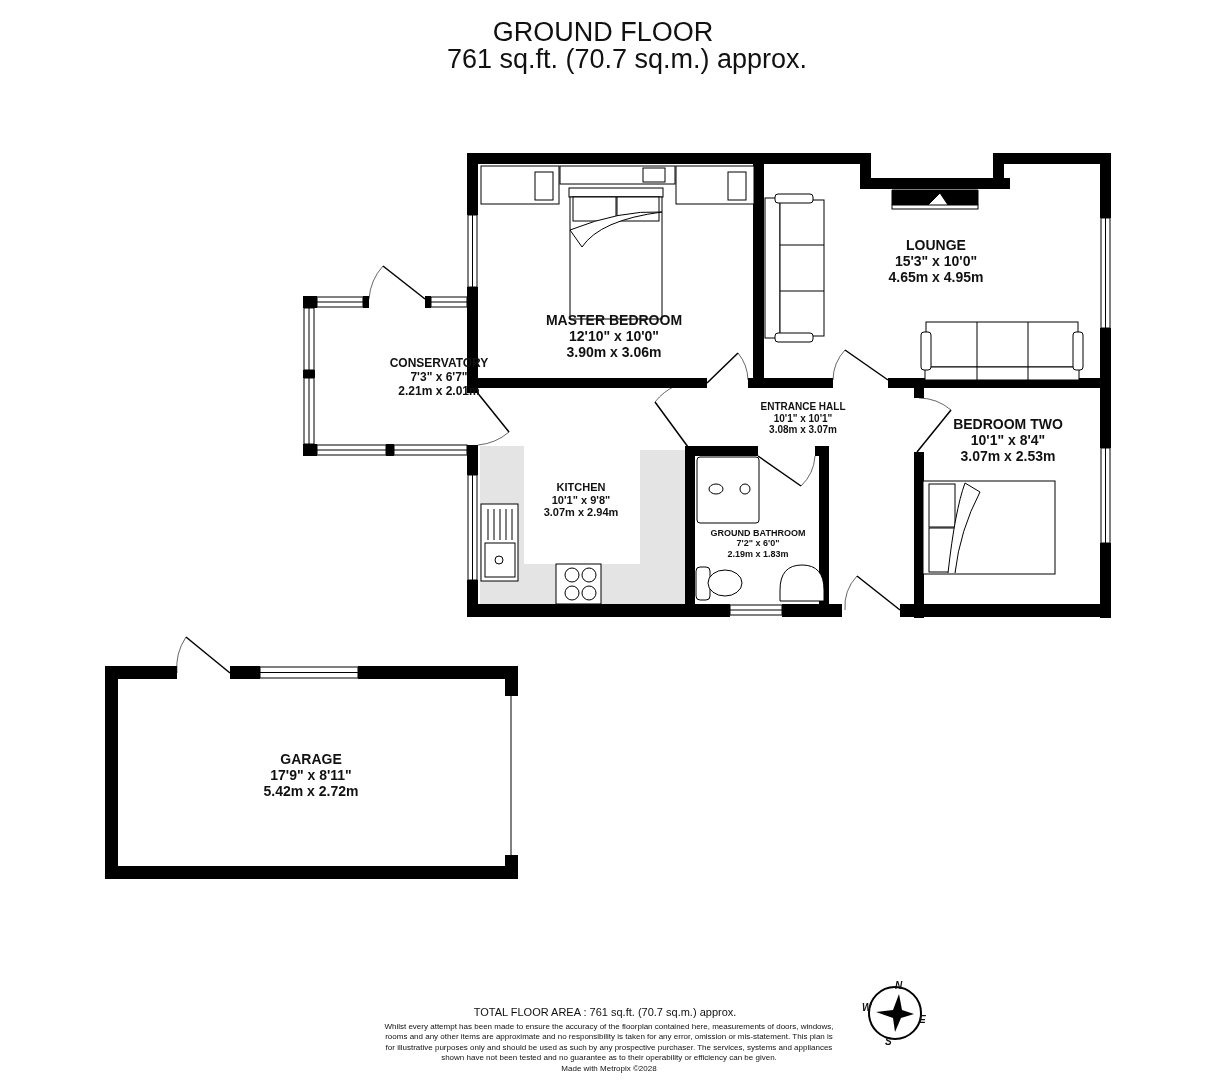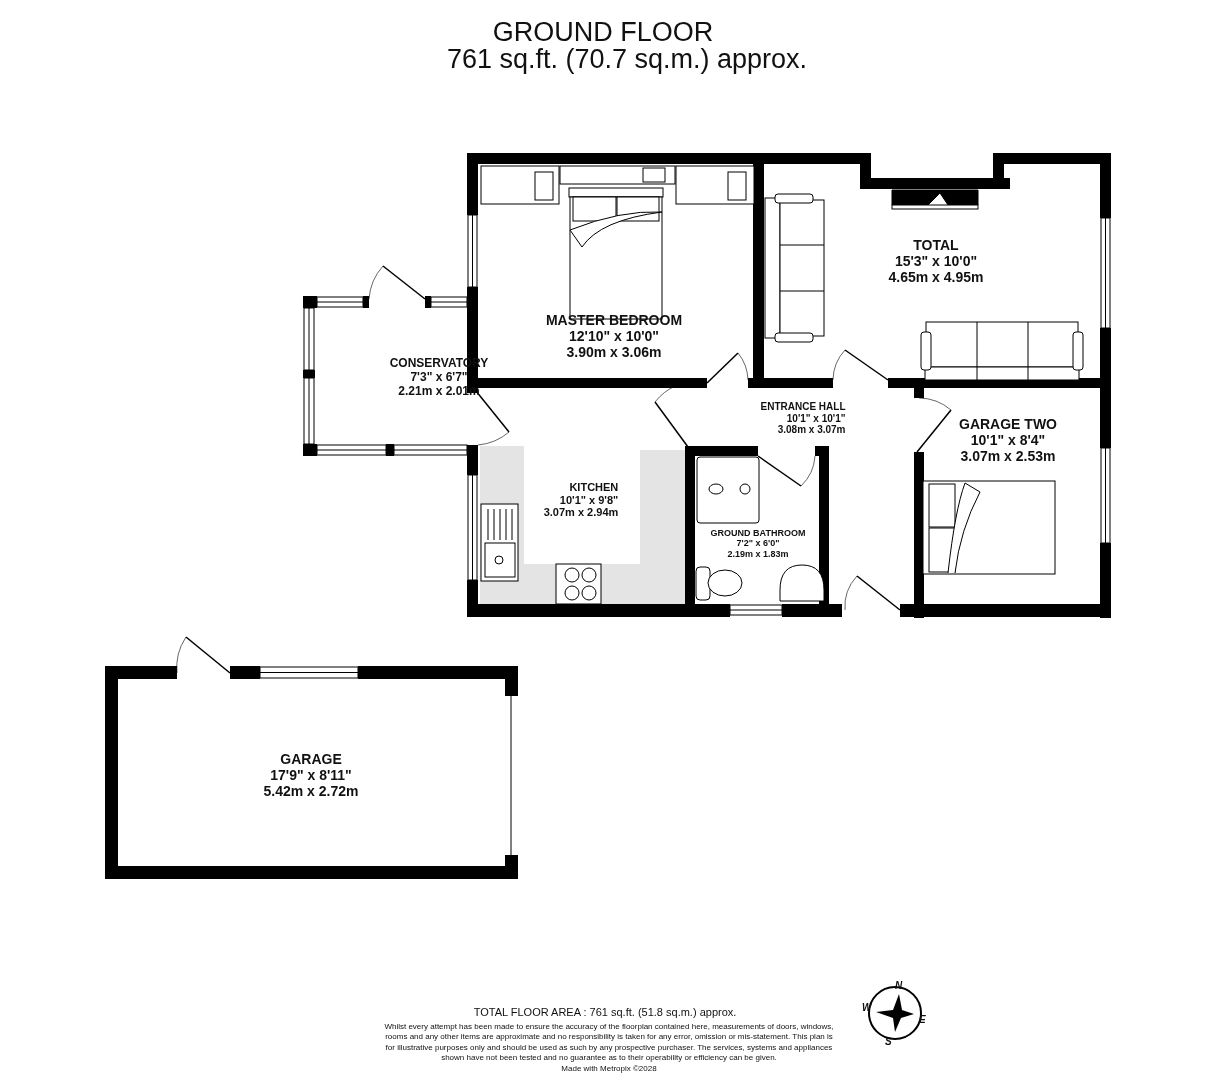--- a/index.html
+++ b/index.html
@@ -5,21 +5,21 @@
   html, body { margin:0; padding:0; background:#ffffff; }
   body { width:1214px; height:1080px; position:relative; overflow:hidden; font-family:"Liberation Sans", sans-serif; color:#111; }
   .title { position:absolute; left:0; width:1214px; text-align:center; font-size:27px; line-height:30px; color:#111; }
   .t1 { top:17px; left:-4px; }
   .t2 { top:44px; left:20px; }
   svg#plan { position:absolute; left:0; top:0; }
   .room-label { position:absolute; text-align:center; font-weight:bold; color:#111; line-height:1.15; transform:translateX(-50%); white-space:nowrap; }
   .room-label span { display:block; }
   .lg { font-size:14px; }
   .md { font-size:12px; }
-  .sm { font-size:10px;text-align:right; }
+  .sm { font-size:10px; }
   .footer { position:absolute; left:380px; width:450px; text-align:center; color:#111; }
   .f-total { top:1006px; font-size:11px; }
   .f-disc { top:1022px; font-size:8px; line-height:10.4px; padding:0 4px; }
   .compass-letter { position:absolute; font-size:10px; font-weight:bold; font-style:italic; color:#111; }
 </style>
 </head>
 <body>
 
 <div class="title t1">GROUND FLOOR</div>
 <div class="title t2">761 sq.ft. (70.7 sq.m.) approx.</div>
@@ -207,36 +207,36 @@
     <path d="M899,994 L902,1010 L914,1014 L901,1018 L895,1032 L893,1018 L876,1012 L893,1010 Z" fill="#000"></path>
   </g>
 </svg>
 
 <div class="room-label lg" style="left:614px; top:312px;">
   <span>MASTER BEDROOM</span>
   <span>12'10"  x 10'0"</span>
   <span>3.90m  x 3.06m</span>
 </div>
 <div class="room-label lg" style="left:936px; top:237px;">
-  <span>TOTAL</span>
+  <span>LOUNGE</span>
   <span>15'3"  x 10'0"</span>
   <span>4.65m  x 4.95m</span>
 </div>
 <div class="room-label md" style="left:391px; top:357px;margin-left:48px;">
   <span>CONSERVATORY</span>
   <span>7'3"  x 6'7"</span>
   <span>2.21m  x 2.01m</span>
 </div>
 <div class="room-label sm" style="left:803px; top:401px;">
   <span>ENTRANCE HALL</span>
   <span>10'1"  x 10'1"</span>
   <span>3.08m  x 3.07m</span>
 </div>
 <div class="room-label lg" style="left:1008px; top:416px;">
-  <span>GARAGE TWO</span>
+  <span>BEDROOM TWO</span>
   <span>10'1"  x 8'4"</span>
   <span>3.07m  x 2.53m</span>
 </div>
 <div class="room-label sm" style="left:581px; top:481px; font-size:11px;">
   <span>KITCHEN</span>
   <span>10'1"  x 9'8"</span>
   <span>3.07m  x 2.94m</span>
 </div>
 <div class="room-label" style="left:758px; top:528px; font-size:9px;">
   <span>GROUND BATHROOM</span>
@@ -247,17 +247,17 @@
   <span>GARAGE</span>
   <span>17'9"  x 8'11"</span>
   <span>5.42m  x 2.72m</span>
 </div>
 
 <div class="compass-letter" style="left:895px; top:980px;">N</div>
 <div class="compass-letter" style="left:919px; top:1014px;">E</div>
 <div class="compass-letter" style="left:885px; top:1036px;">S</div>
 <div class="compass-letter" style="left:862px; top:1002px;">W</div>
 
-<div class="footer f-total">TOTAL FLOOR AREA : 761 sq.ft. (51.8 sq.m.) approx.</div>
+<div class="footer f-total">TOTAL FLOOR AREA : 761 sq.ft. (70.7 sq.m.) approx.</div>
 <div class="footer f-disc">
   <span>Whilst every attempt has been made to ensure the accuracy of the floorplan contained here, measurements of doors, windows, rooms and any other items are approximate and no responsibility is taken for any error, omission or mis-statement. This plan is for illustrative purposes only and should be used as such by any prospective purchaser. The services, systems and appliances shown have not been tested and no guarantee as to their operability or efficiency can be given.</span><br>
   <span>Made with Metropix ©2028</span>
 </div>
 
 </body></html>

